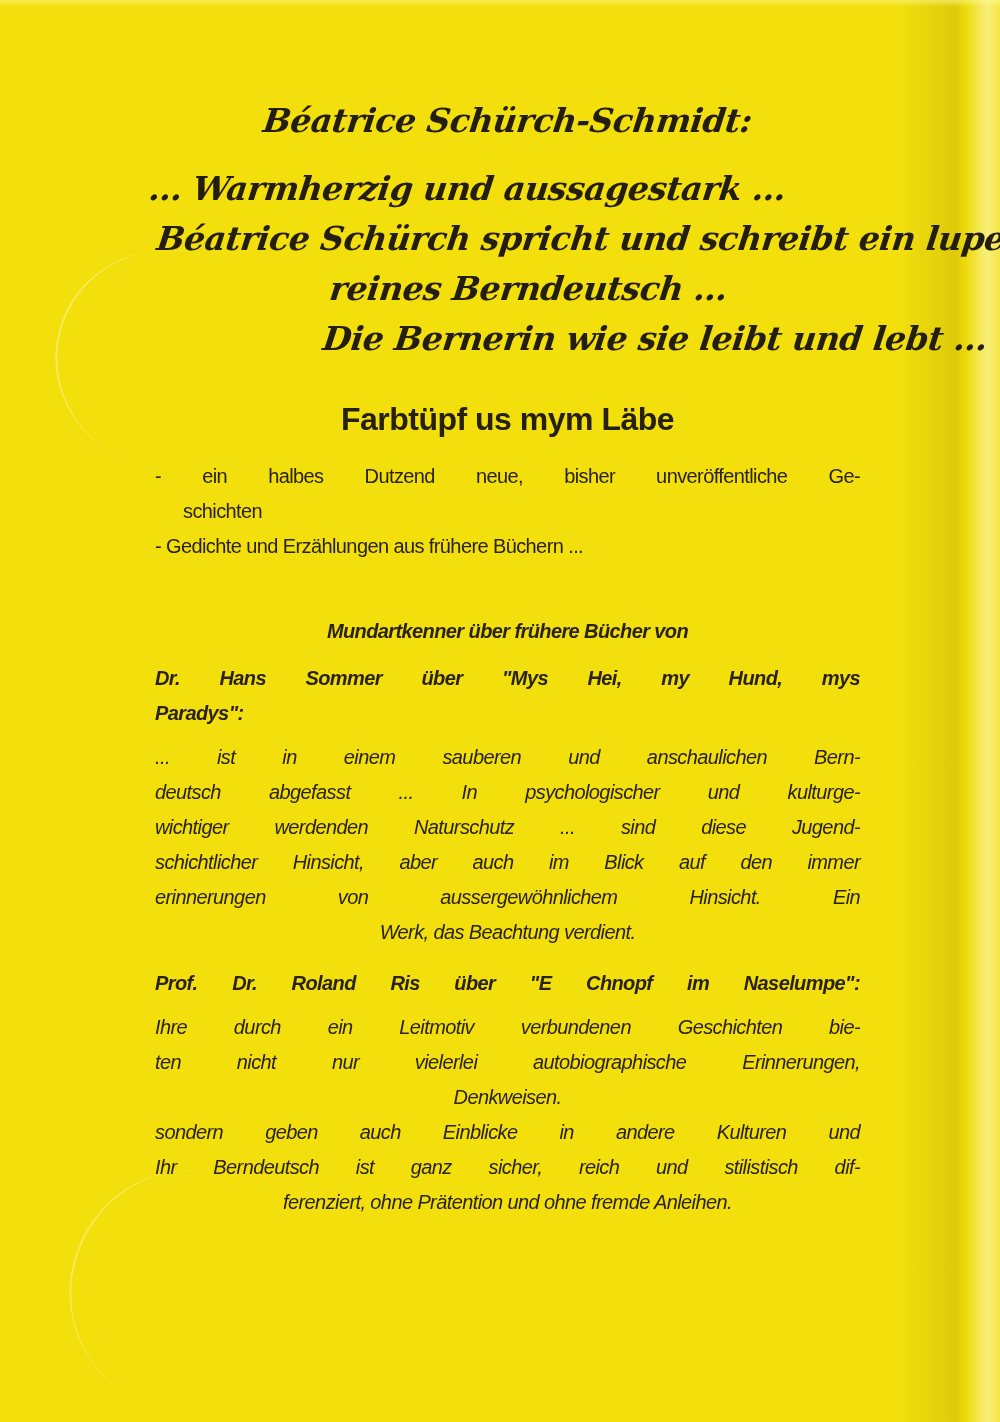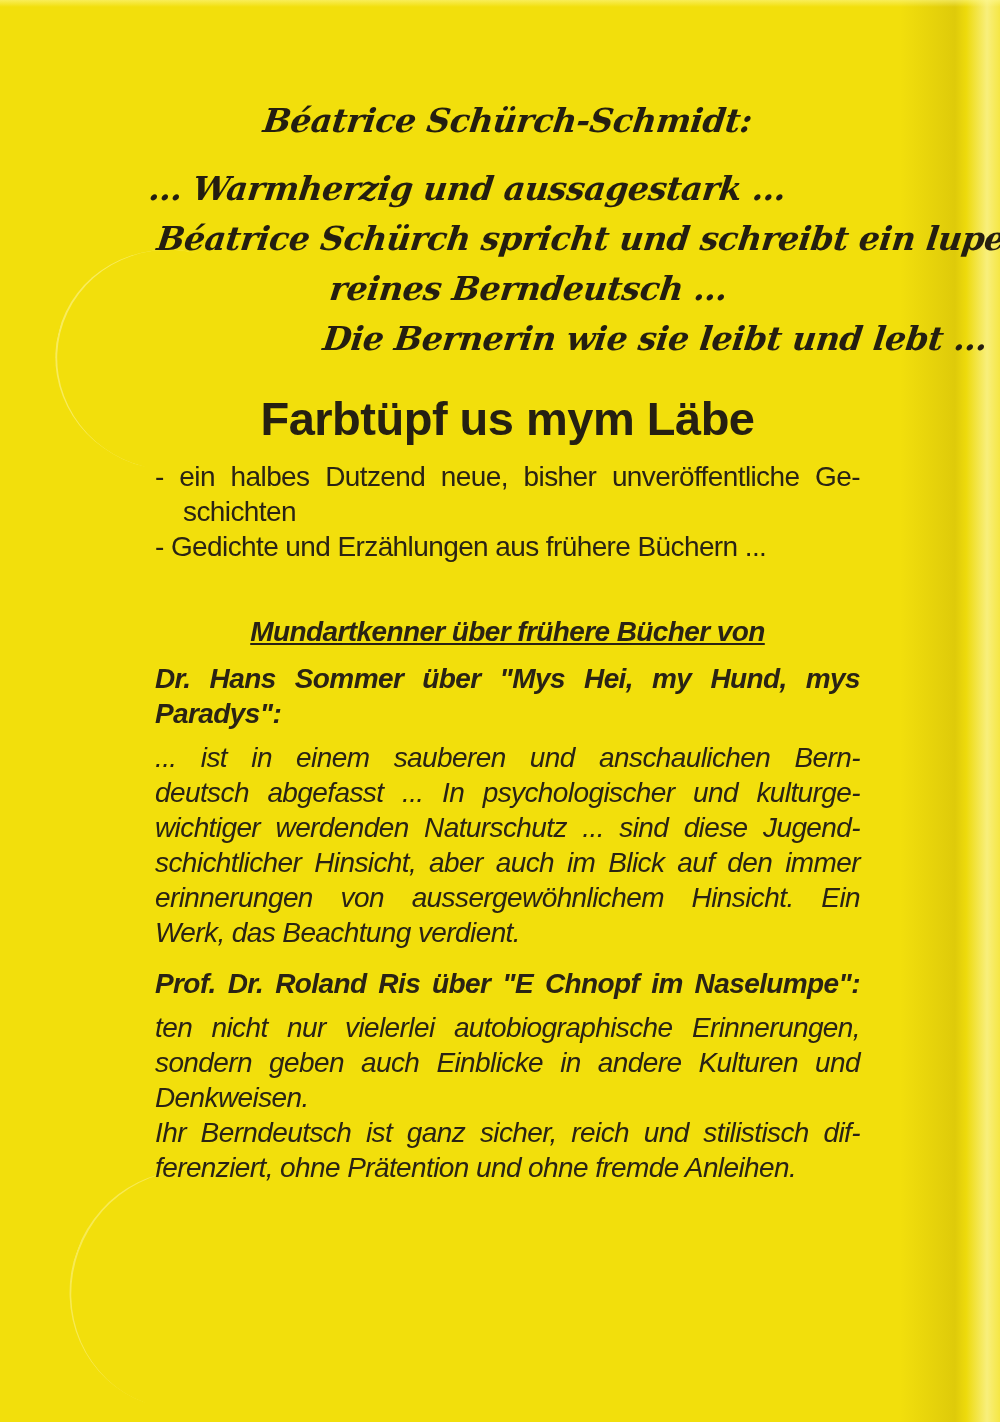--- a/index.html
+++ b/index.html
@@ -36,30 +36,30 @@
     transform:skewX(-7deg); transform-origin:center;
     white-space:nowrap;
   }
   .sl0{ text-align:center; }
   .sl1{ margin-top:18px; margin-left:-6px; }
   .sl2{ margin-left:2px; }
   .sl3{ text-align:center; padding-left:42px; }
   .sl4{ margin-left:168px; }
 
   .title{
-    margin:34px 0 0 0; font-size:47px; line-height:42px;
+    margin:34px 0 0 0; font-size:32px; line-height:42px;
     font-weight:bold; text-align:center; letter-spacing:-0.5px; color:#262011;
   }
 
-  .body-line{ font-size:28px; line-height:35px; letter-spacing:-0.6px; }
+  .body-line{ font-size:20px; line-height:35px; letter-spacing:-0.6px; }
   .just{ text-align:justify; text-align-last:justify; }
   .hang{ padding-left:28px; }
   .bi{ font-weight:bold; font-style:italic; }
-  .quote-line{ font-style:italic; }
-  .center{ text-align:left; text-align-last:center;text-decoration:underline; }
+  .quote-line{ font-style:italic;text-align:center; }
+  .center{ text-align:left; text-align-last:center; }
 
   .contents{ margin-top:19px; }
   .contents-sum{ margin-top:6px; }
   .reviews-heading{ margin-top:50px; }
   .sommer-heading{ margin-top:12px; }
   .sommer-quote{ margin-top:9px; }
   .ris-heading{ margin-top:16px; letter-spacing:-1.1px; }
   .ris-quote{ margin-top:9px; }
 </style>
 </head>
@@ -106,22 +106,23 @@
         <div class="body-line quote-line just">erinnerungen von aussergewöhnlichem Hinsicht. Ein</div>
         <div class="body-line quote-line">Werk, das Beachtung verdient.</div>
       </div>
     </div>
 
     <div>
       <div class="ris-heading">
         <div class="body-line bi just">Prof. Dr. Roland Ris über "E Chnopf im Naselumpe":</div>
       </div>
       <div class="ris-quote">
+        <div class="body-line quote-line just">Ihre durch ein Leitmotiv verbundenen Geschichten bie-</div>
         <div class="body-line quote-line just">ten nicht nur vielerlei autobiographische Erinnerungen,</div>
+        <div class="body-line quote-line">Denkweisen.</div>
         <div class="body-line quote-line just">sondern geben auch Einblicke in andere Kulturen und</div>
-        <div class="body-line quote-line">Denkweisen.</div>
         <div class="body-line quote-line just">Ihr Berndeutsch ist ganz sicher, reich und stilistisch dif-</div>
         <div class="body-line quote-line">ferenziert, ohne Prätention und ohne fremde Anleihen.</div>
       </div>
     </div>
 
   </div>
 </div>
 
 </body></html>

